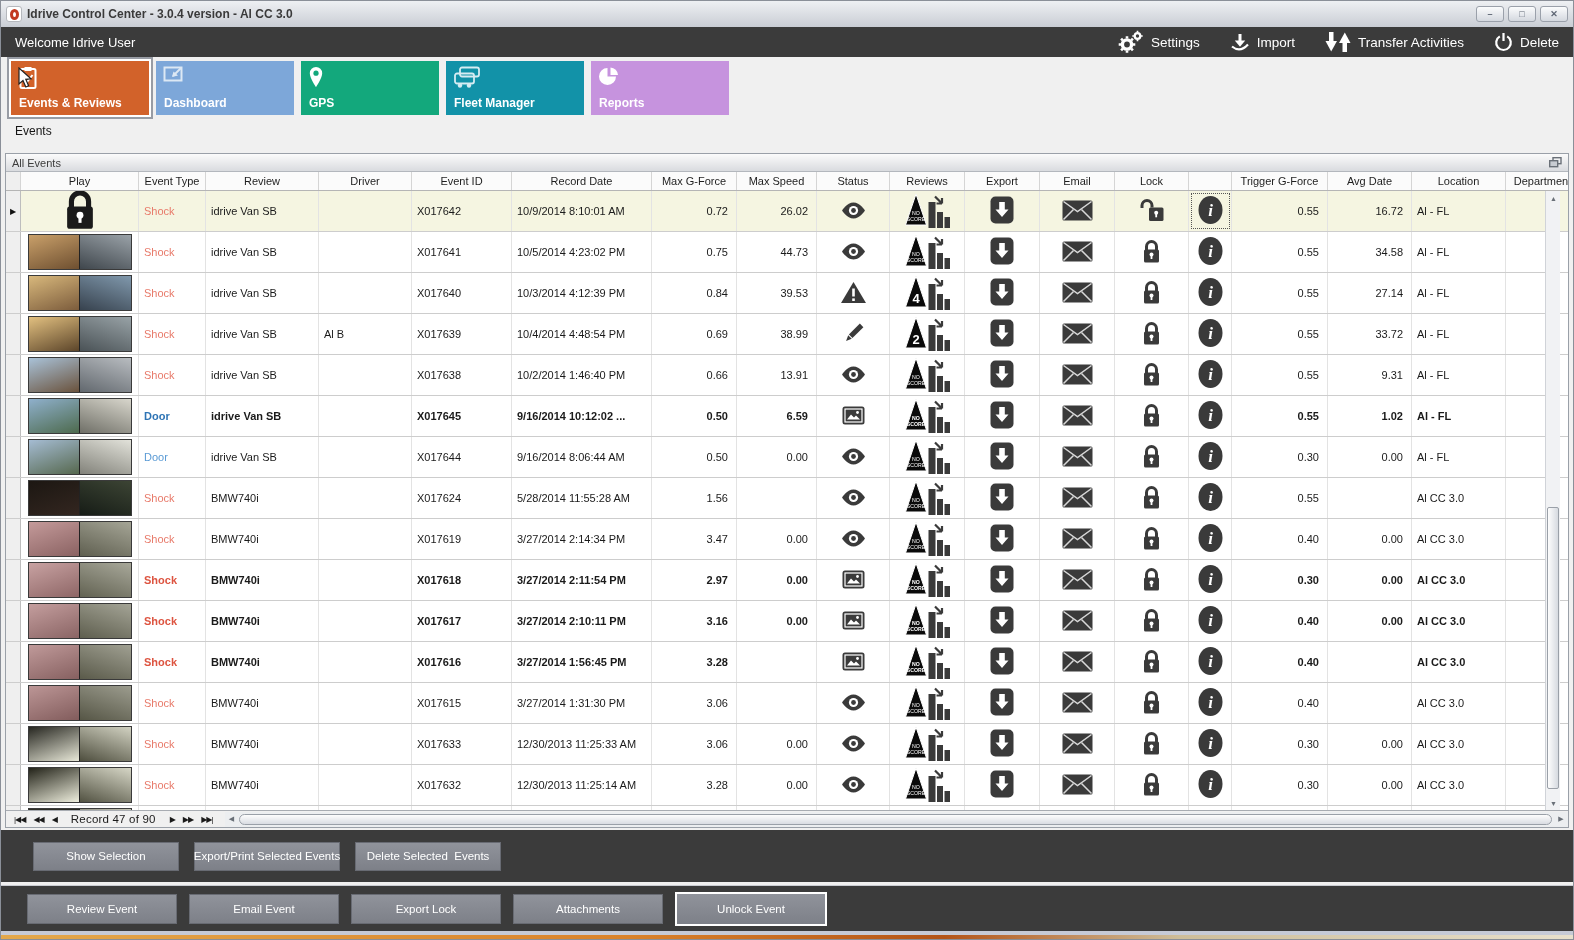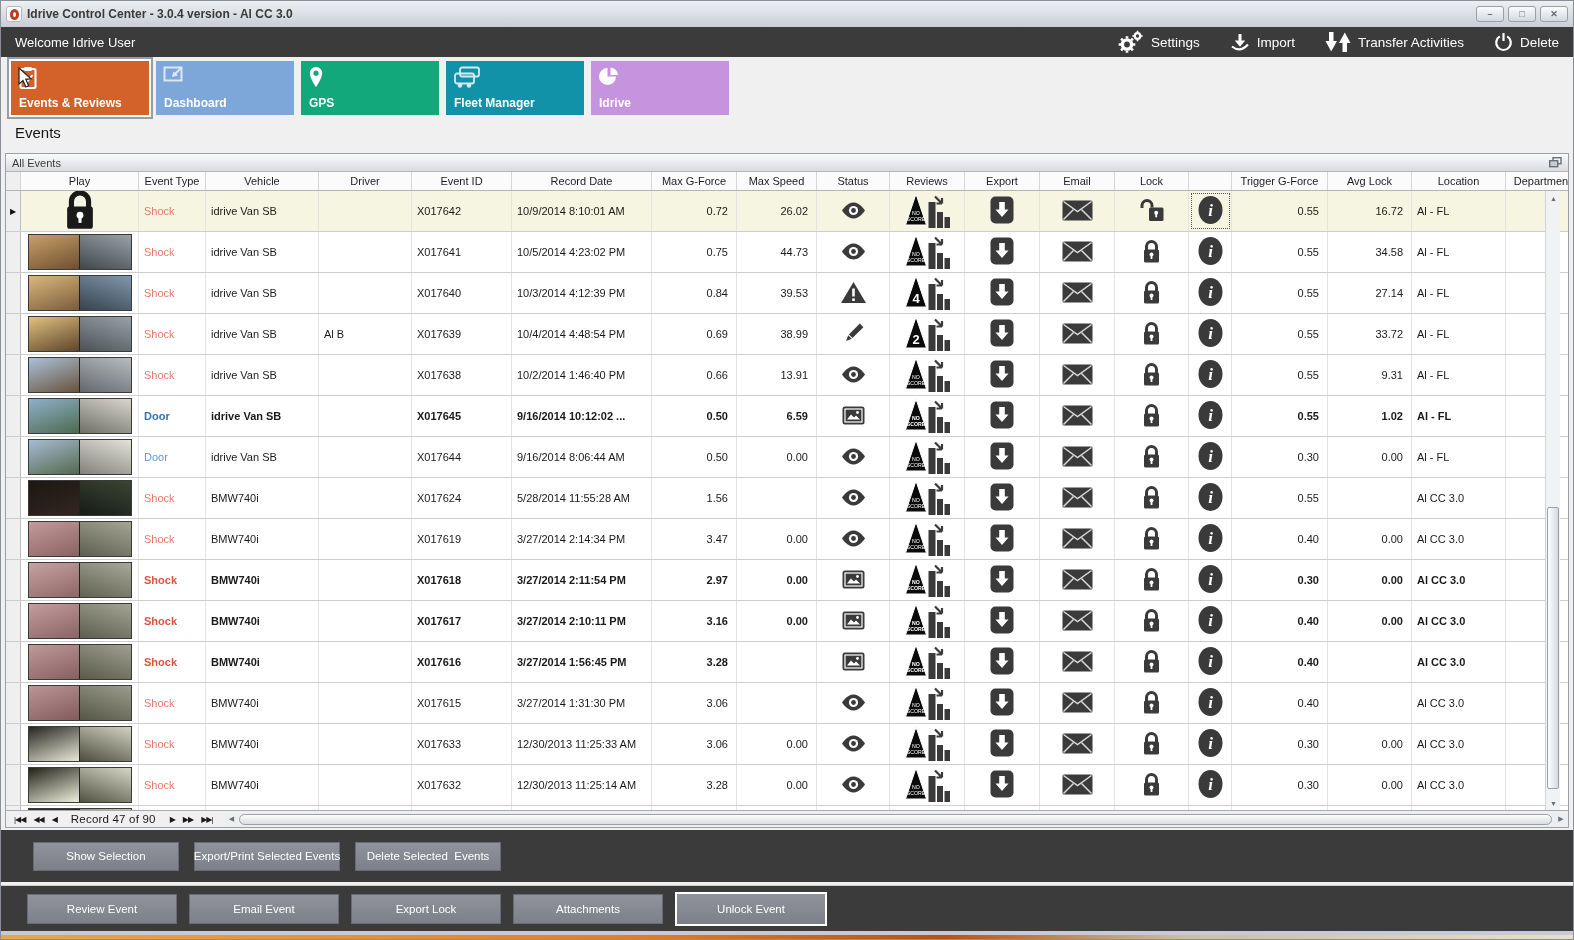--- a/index.html
+++ b/index.html
@@ -23,21 +23,21 @@
 
   
   .content { height:771px; flex:none; position:relative; background:#f0f0f0; }
   .tiles { display:flex; padding:4px 0 0 10px; height:58px; }
   .tile { width:138px; height:54px; margin-right:7px; position:relative; cursor:pointer; flex:none; }
   .tile.selected { box-shadow:0 0 0 2px #fff, 0 0 0 4px #989ca4; }
   .tile-icon { position:absolute; top:5px; left:7px; }
   .tile-label { position:absolute; bottom:5px; left:8px; font-size:12px; font-weight:bold; color:#fff; }
   .cursor-svg { position:absolute; left:16px; top:10px; z-index:20; }
 
-  .page-title { height:38px; padding:9px 0 0 14px; font-size:15px; color:#151515; }
+  .page-title { height:38px; padding:9px 0 0 14px; font-size:12px; color:#151515; }
 
   .panel { margin:0 4px; height:675px; border:1px solid #9aa0a8; background:#fff; display:flex; flex-direction:column; position:relative; overflow:hidden; }
   .group-bar { height:18px; flex:none; background:linear-gradient(#fbfbfb,#d9dbdf); border-bottom:1px solid #b3b7bd; display:flex; align-items:center; padding:0 6px; font-size:11px; color:#3c3c3c; }
   .popout { margin-left:auto; display:flex; }
 
   .grid-wrap { position:relative; flex:none; }
   .grid-header { display:flex; height:19px; background:#fbfbfb; border-bottom:1px solid #b5b5b5; width:1574px; }
   .hcell { font-size:11px; color:#1e1e1e; display:flex; align-items:center; justify-content:center; border-right:1px solid #d5d5d5; flex:none; }
   .hcell.ind { background:#efefef; }
   .grid-body { width:1574px; height:619px; overflow:hidden; background:#fff; }
@@ -185,21 +185,21 @@
               <circle cx="7" cy="19.5" r="2.2" fill="#d6ecf2"></circle>
               <circle cx="16" cy="19.5" r="2.2" fill="#d6ecf2"></circle>
             </svg></span>
           <span class="tile-label">Fleet Manager</span>
         </div>
         <div class="tile" style="background: rgb(198, 147, 222);">
           <span class="tile-icon"><svg width="22" height="22" viewBox="0 0 22 22">
               <path d="M9.5 2 A8.5 8.5 0 1 0 18 10.5 H9.5 Z" fill="#fff"></path>
               <path d="M12.5 1.5 A8 8 0 0 1 20 9 H12.5 Z" fill="#fff"></path>
             </svg></span>
-          <span class="tile-label">Idrive</span>
+          <span class="tile-label">Reports</span>
         </div>
       </div>
     <svg class="cursor-svg" width="16" height="22" viewBox="0 0 16 22">
       <path d="M2 1 L2 17 L6 13.5 L8.8 20 L11.6 18.7 L8.8 12.3 L14 11.8 Z" fill="#fff" stroke="#222" stroke-width="1.2"></path>
     </svg>
 
     <div class="page-title">Events</div>
 
     <div class="panel">
       <div class="group-bar">
@@ -210,34 +210,34 @@
               <rect x="0.7" y="3.7" width="8" height="6" fill="#c8ccd2" stroke="#6a7078" stroke-width="1.4"></rect>
             </svg>
         </span>
       </div>
 
       <div class="grid-wrap">
         <div class="grid-header" id="grid-header">
             <div class="hcell ind" style="width:15px"></div>
             <div class="hcell" style="width:118px">Play</div>
             <div class="hcell" style="width:67px">Event Type</div>
-            <div class="hcell" style="width:113px">Vehicle</div>
+            <div class="hcell" style="width:113px">Review</div>
             <div class="hcell" style="width:93px">Driver</div>
             <div class="hcell" style="width:100px">Event ID</div>
             <div class="hcell" style="width:140px">Record Date</div>
             <div class="hcell" style="width:85px">Max G-Force</div>
             <div class="hcell" style="width:80px">Max Speed</div>
             <div class="hcell" style="width:73px">Status</div>
             <div class="hcell" style="width:75px">Reviews</div>
             <div class="hcell" style="width:75px">Export</div>
             <div class="hcell" style="width:75px">Email</div>
             <div class="hcell" style="width:74px">Lock</div>
             <div class="hcell" style="width:43px"></div>
             <div class="hcell" style="width:96px">Trigger G-Force</div>
-            <div class="hcell" style="width:84px">Avg Lock</div>
+            <div class="hcell" style="width:84px">Avg Date</div>
             <div class="hcell" style="width:94px">Location</div>
             <div class="hcell" style="width:74px">Department</div>
           </div>
         <div class="grid-body" id="grid-body">
             <div class="row selected">
               <div class="cell ind" style="width:15px">▶</div>
               <div class="cell ic" style="width:118px">
                 <span><svg width="36" height="44" viewBox="0 0 21 25">
                     <path d="M5.5 11 V7.5 a5 5 0 0 1 10 0 V11" fill="none" stroke="#1a1a1a" stroke-width="3"></path>
                     <rect x="3" y="10.5" width="15" height="13" rx="1.5" fill="#1a1a1a"></rect>

